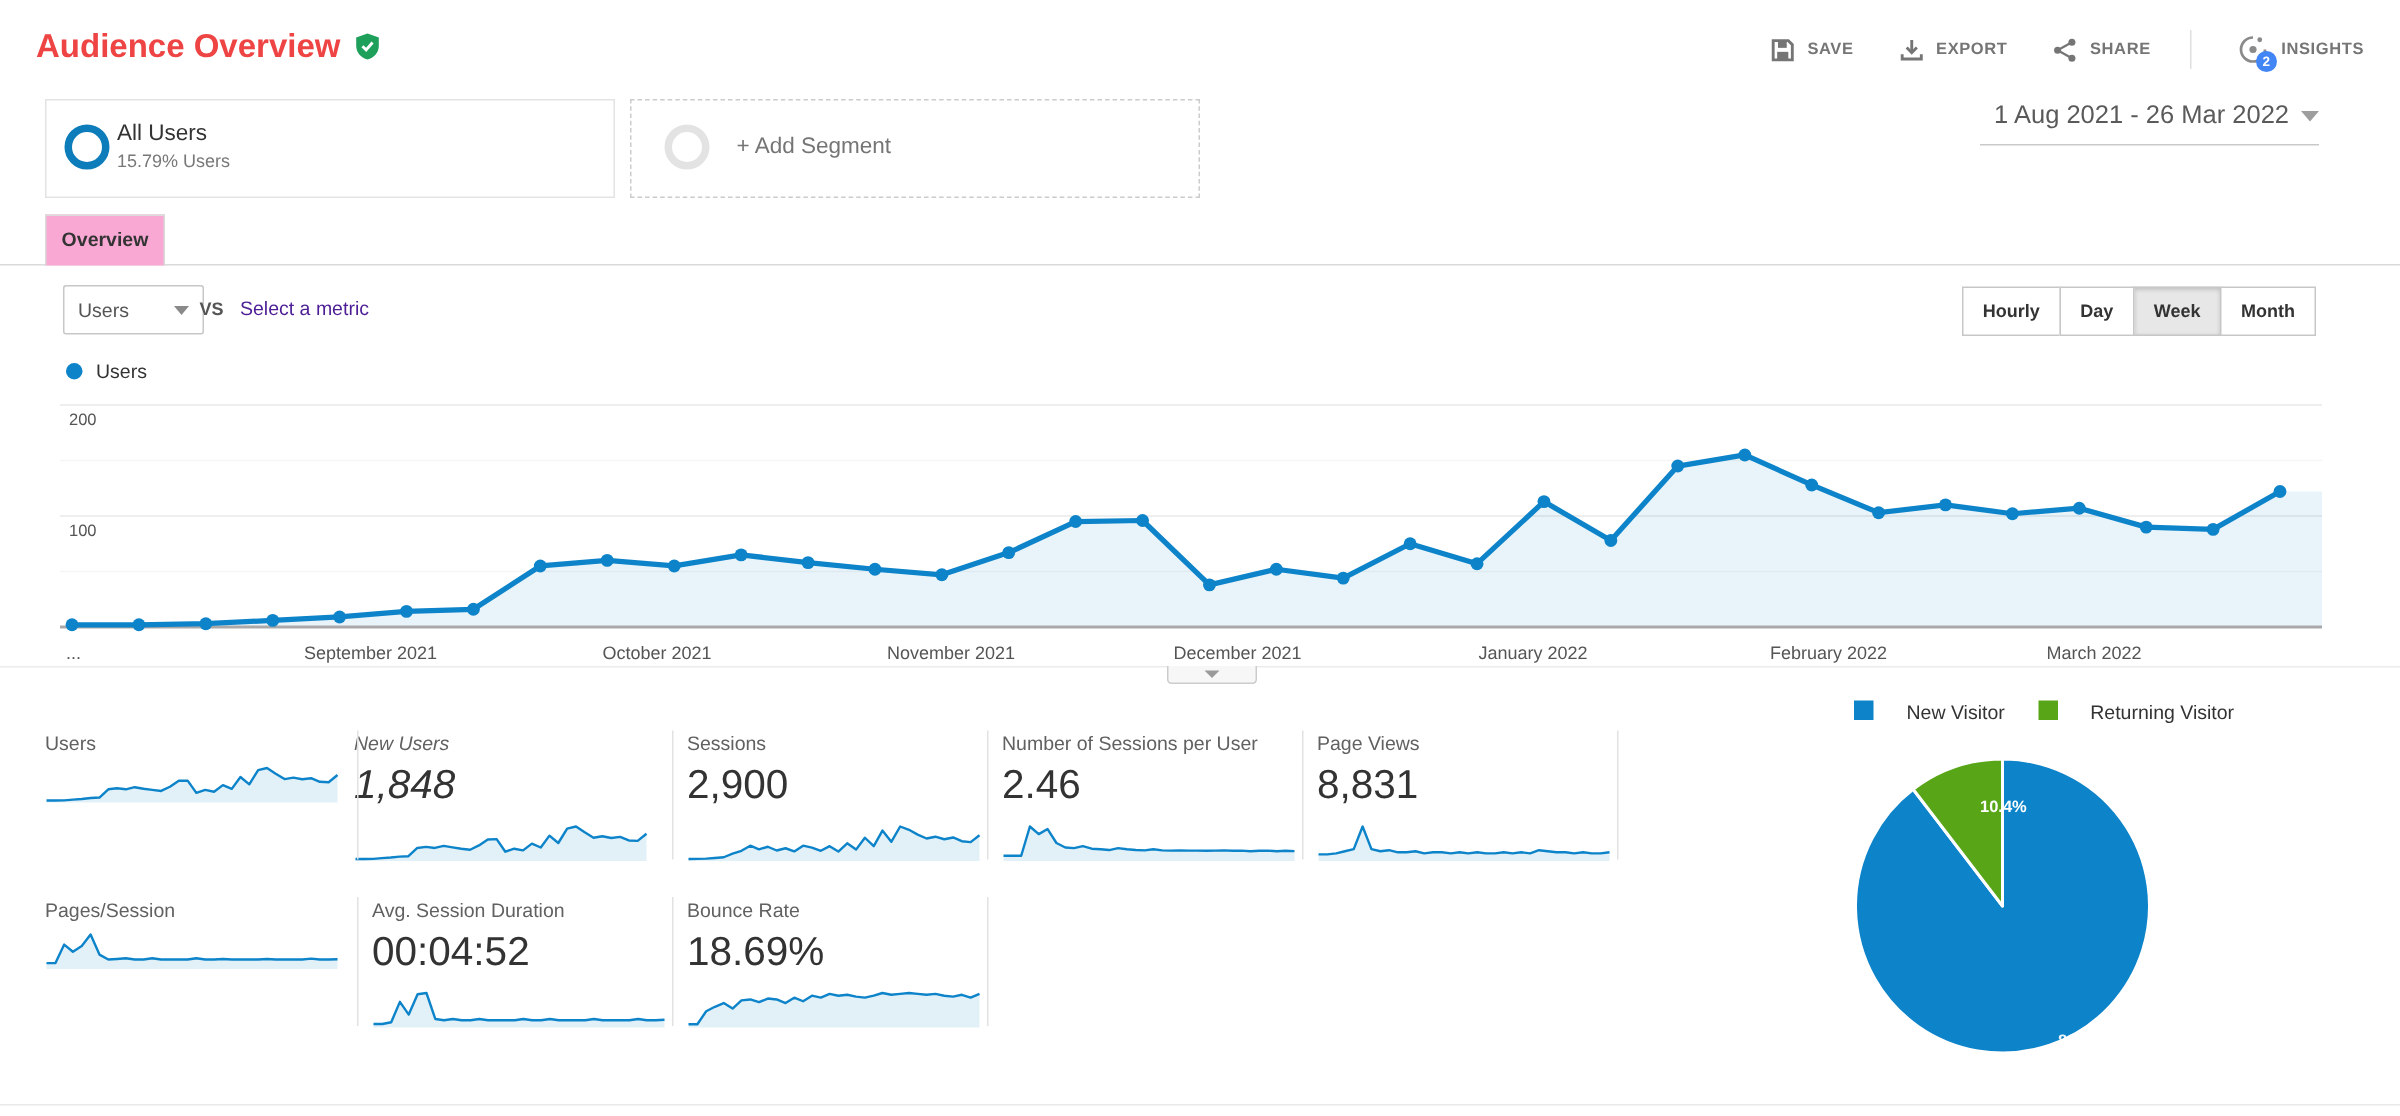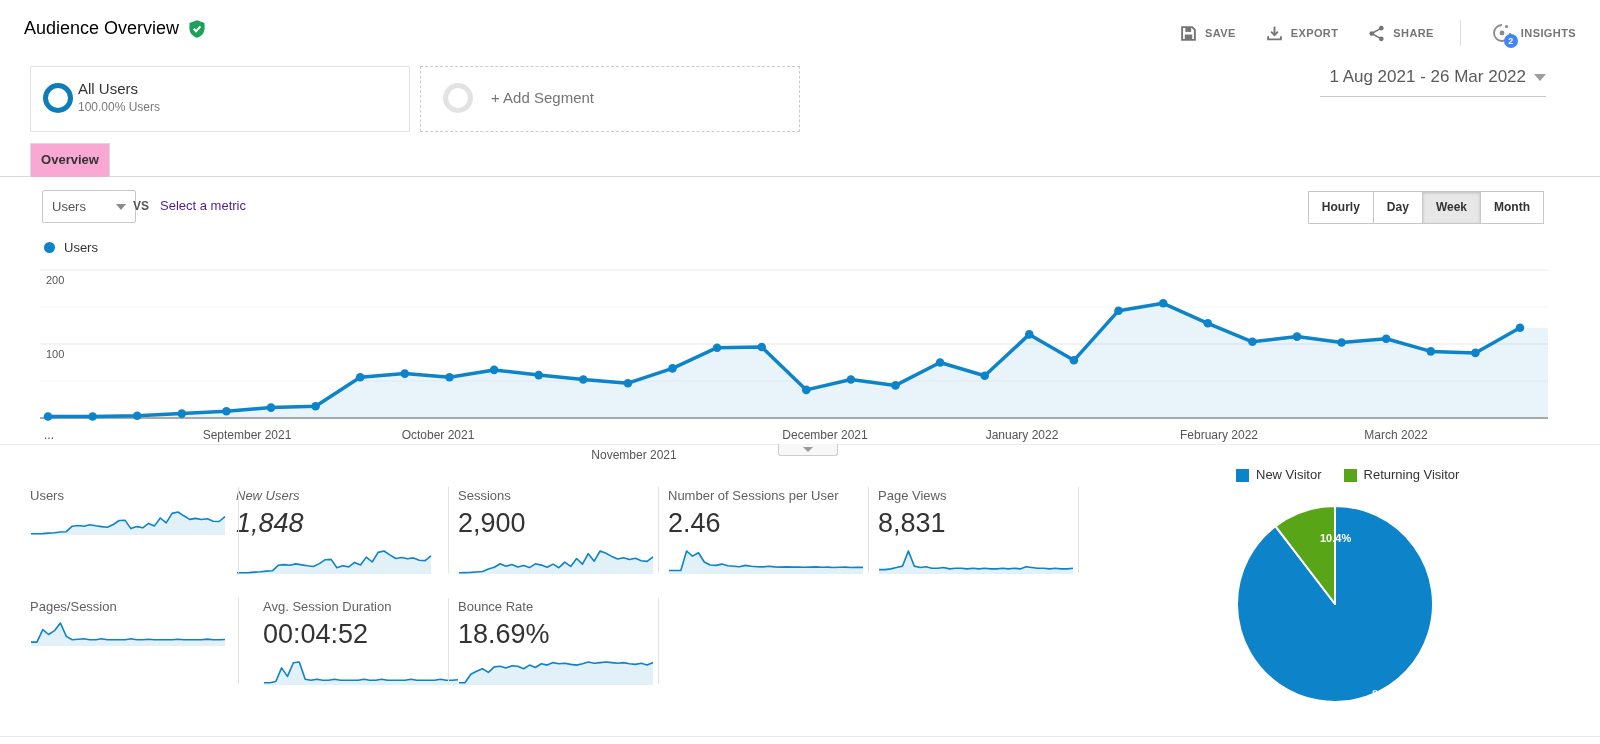--- a/index.html
+++ b/index.html
@@ -1,21 +1,21 @@
 <!DOCTYPE html>
 <html><head>
 <meta charset="utf-8">
 <style>
   html,body{margin:0;padding:0;background:#fff;}
   #root{position:relative;width:1600px;height:744px;background:#fff;overflow:hidden;
         font-family:"Liberation Sans",sans-serif;color:#333;}
 
   
   .title-wrap{position:absolute;left:24px;top:18px;display:flex;align-items:center;gap:9px;}
-  .page-title{font-size:18px;font-weight:normal;color:#000000;}
+  .page-title{font-size:22px;font-weight:bold;color:#ef4444;}
   .hdr-actions{position:absolute;right:24px;top:20px;display:flex;align-items:center;height:26px;}
   .hdr-action{display:flex;align-items:center;gap:8px;color:#757575;font-size:11px;
               font-weight:bold;letter-spacing:.4px;cursor:pointer;margin-left:30px;}
   .hdr-divider{width:1px;height:26px;background:#e0e0e0;margin-left:26px;}
   .insights-iconwrap{position:relative;width:22px;height:22px;}
   .insights-badge{position:absolute;right:-5px;bottom:-4px;width:14px;height:14px;border-radius:50%;
                   background:#4285f4;color:#fff;font-size:9px;font-weight:bold;line-height:14px;
                   text-align:center;letter-spacing:0;}
 
   
@@ -69,21 +69,21 @@
                 border-top:5px solid #9a9a9a;}
 
   
   .card{position:absolute;width:205px;}
   .card-label{font-size:13px;color:#616161;margin-bottom:5px;white-space:nowrap;}
   .card-value{font-size:27px;color:#333;margin-bottom:8px;}
   .vdiv{position:absolute;width:1px;height:86px;background:#e2e2e2;}
 
   
   .pie-legend{position:absolute;left:1236px;top:467px;display:flex;align-items:center;gap:22px;}
-  .pie-legend-item{display:flex;align-items:flex-end;gap:7px;font-size:13px;color:#333;}
+  .pie-legend-item{display:flex;align-items:flex-start;gap:22px;font-size:13px;color:#333;}
   .swatch{width:13px;height:13px;}
   #pie-wrap{position:absolute;left:1235px;top:504px;width:200px;height:200px;}
   .pie-label{position:absolute;font-size:11px;font-weight:bold;color:#fff;}
   .pie-label-green{left:85px;top:28px;}
   .pie-label-blue{left:137px;top:184px;color:rgba(255,255,255,.92);}
 
   .bottom-line{position:absolute;left:0;top:736px;width:1600px;height:1px;background:#e9e9e9;}
 </style>
 </head>
 <body>
@@ -142,21 +142,21 @@
         </svg>
         <span class="insights-badge">2</span>
       </span>
       <span>INSIGHTS</span>
     </div>
   </div>
 
   <div class="seg-card seg-all">
     <span class="seg-ring ring-blue"></span>
     <span class="seg-title">All Users</span>
-    <span class="seg-sub">100.00% Users</span>
+    <span class="seg-sub">15.79% Users</span>
   </div>
   <div class="seg-card seg-add">
     <span class="seg-ring ring-gray"></span>
     <span class="seg-add-label">+ Add Segment</span>
   </div>
 
   <div class="daterange">
     <span>1 Aug 2021 - 26 Mar 2022</span><span class="caret-down"></span>
   </div>
 
@@ -224,21 +224,21 @@
       <circle cx="1430.8" cy="89.4" r="4.3" fill="#0d83c9"></circle>
       <circle cx="1475.4" cy="90.9" r="4.3" fill="#0d83c9"></circle>
       <circle cx="1520.0" cy="65.7" r="4.3" fill="#0d83c9"></circle>
     </svg>
   <span class="ylab" style="top:274px;">200</span>
   <span class="ylab" style="top:348px;">100</span>
 
   <span class="xlab" style="left:44px;">...</span>
   <span class="xlab center" style="left:247px;">September 2021</span>
   <span class="xlab center" style="left:438px;">October 2021</span>
-  <span class="xlab center" style="left:634px;margin-top:20px;">November 2021</span>
+  <span class="xlab center" style="left:634px;">November 2021</span>
   <span class="xlab center" style="left:825px;">December 2021</span>
   <span class="xlab center" style="left:1022px;">January 2022</span>
   <span class="xlab center" style="left:1219px;">February 2022</span>
   <span class="xlab center" style="left:1396px;">March 2022</span>
 
   <div class="chart-bottom-line"></div>
   <div class="collapse-handle">
     <span class="handle-caret"></span>
   </div>
 
@@ -287,21 +287,21 @@
   <div class="vdiv" style="left:868px;top:487px;"></div>
   <div class="vdiv" style="left:1078px;top:487px;"></div>
 
   <div class="card" style="left:30px;top:599px;">
     <div class="card-label">Pages/Session</div>
     <svg class="spark" width="196" height="28">
         <polygon points="1.0,23.1 6.9,23.1 12.8,10.7 18.6,15.5 24.5,11.7 30.4,4.0 36.3,17.4 42.2,20.7 48.0,20.3 53.9,19.8 59.8,20.7 65.7,20.7 71.5,19.8 77.4,20.7 83.3,20.7 89.2,20.7 95.1,20.7 100.9,19.8 106.8,20.7 112.7,20.7 118.6,20.3 124.5,20.7 130.3,20.7 136.2,20.7 142.1,20.7 148.0,20.3 153.8,20.7 159.7,20.7 165.6,20.7 171.5,20.7 177.4,20.1 183.2,20.7 189.1,20.7 195.0,20.5 195,27 1,27" fill="rgba(13,131,201,0.12)" stroke="none"></polygon>
         <polyline points="1.0,23.1 6.9,23.1 12.8,10.7 18.6,15.5 24.5,11.7 30.4,4.0 36.3,17.4 42.2,20.7 48.0,20.3 53.9,19.8 59.8,20.7 65.7,20.7 71.5,19.8 77.4,20.7 83.3,20.7 89.2,20.7 95.1,20.7 100.9,19.8 106.8,20.7 112.7,20.7 118.6,20.3 124.5,20.7 130.3,20.7 136.2,20.7 142.1,20.7 148.0,20.3 153.8,20.7 159.7,20.7 165.6,20.7 171.5,20.7 177.4,20.1 183.2,20.7 189.1,20.7 195.0,20.5" fill="none" stroke="#0d83c9" stroke-width="1.6" stroke-linejoin="round"></polyline>
       </svg>
   </div>
-  <div class="card" style="left:248px;top:599px;margin-left:15px;">
+  <div class="card" style="left:248px;top:599px;">
     <div class="card-label">Avg. Session Duration</div>
     <div class="card-value">00:04:52</div>
     <svg class="spark" width="196" height="28">
         <polygon points="1.0,24.7 6.9,24.7 12.8,23.5 18.6,9.9 24.5,18.4 30.4,4.8 36.3,4.0 42.2,21.3 48.0,22.2 53.9,21.3 59.8,22.2 65.7,22.2 71.5,21.3 77.4,22.2 83.3,22.2 89.2,22.2 95.1,22.2 100.9,21.3 106.8,22.2 112.7,22.2 118.6,21.3 124.5,22.2 130.3,22.2 136.2,22.2 142.1,22.2 148.0,21.3 153.8,22.2 159.7,22.2 165.6,22.2 171.5,22.2 177.4,21.3 183.2,22.2 189.1,22.2 195.0,21.8 195,27 1,27" fill="rgba(13,131,201,0.12)" stroke="none"></polygon>
         <polyline points="1.0,24.7 6.9,24.7 12.8,23.5 18.6,9.9 24.5,18.4 30.4,4.8 36.3,4.0 42.2,21.3 48.0,22.2 53.9,21.3 59.8,22.2 65.7,22.2 71.5,21.3 77.4,22.2 83.3,22.2 89.2,22.2 95.1,22.2 100.9,21.3 106.8,22.2 112.7,22.2 118.6,21.3 124.5,22.2 130.3,22.2 136.2,22.2 142.1,22.2 148.0,21.3 153.8,22.2 159.7,22.2 165.6,22.2 171.5,22.2 177.4,21.3 183.2,22.2 189.1,22.2 195.0,21.8" fill="none" stroke="#0d83c9" stroke-width="1.6" stroke-linejoin="round"></polyline>
       </svg>
   </div>
   <div class="card" style="left:458px;top:599px;">
     <div class="card-label">Bounce Rate</div>
     <div class="card-value">18.69%</div>

